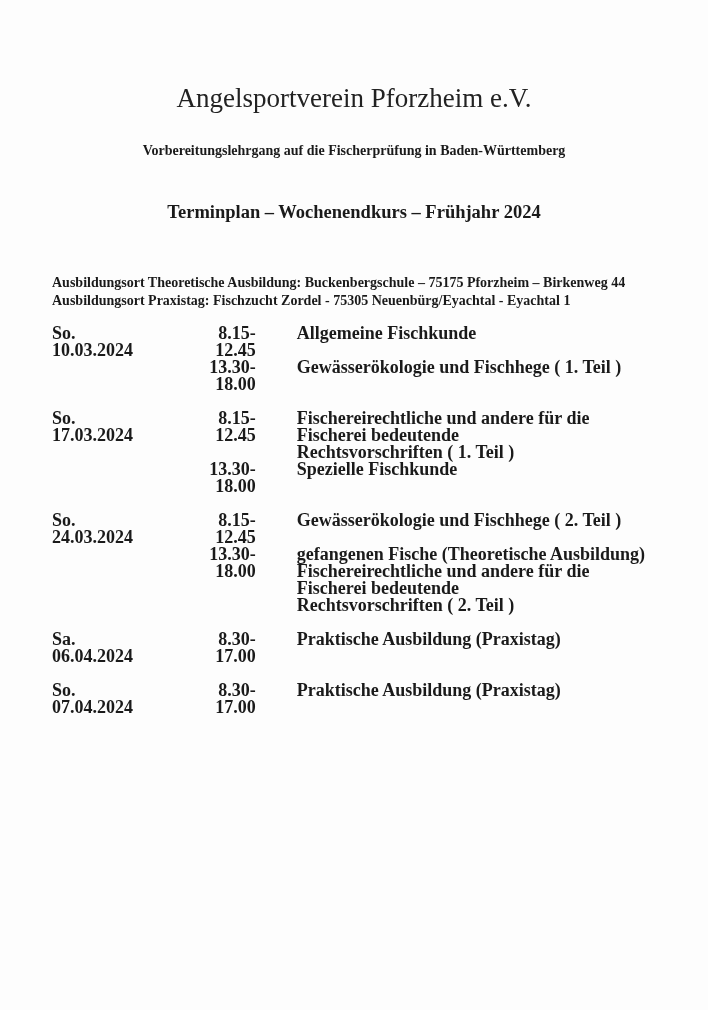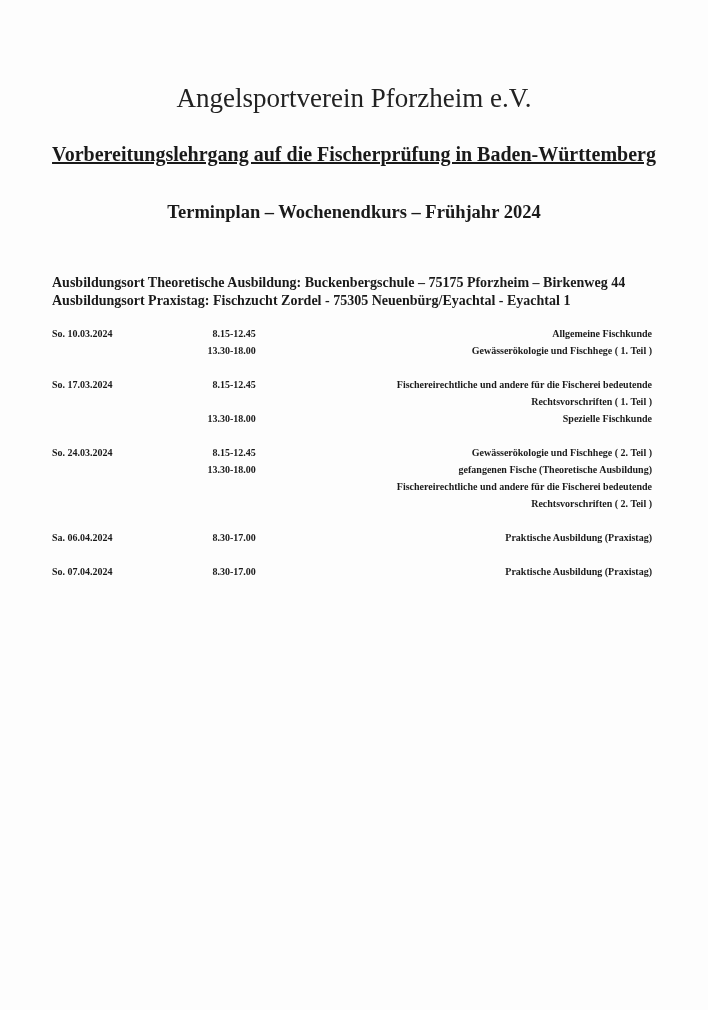--- a/index.html
+++ b/index.html
@@ -11,36 +11,36 @@
       position: relative;
       overflow: hidden;
     }
     .page { position: absolute; left: 0; top: 0; width: 708px; height: 992px; border-radius: 30px; }
     .org-title {
       position: absolute; top: 83px; left: 0; width: 708px;
       text-align: center; font-size: 27px; font-weight: normal; color: #222;
     }
     .subtitle {
       position: absolute; top: 143px; left: 0; width: 708px;
-      text-align: center; font-size: 20px; font-weight: bold; text-decoration: underline;
+      text-align: center; font-size: 14px; font-weight: bold;
     }
     .plan-title {
       position: absolute; top: 202px; left: 0; width: 708px;
       text-align: center; font-size: 18.5px; font-weight: bold;
     }
     .locations {
       position: absolute; top: 274px; left: 52px;
       font-size: 14px; font-weight: bold; line-height: 18px;
     }
     .schedule { position: absolute; top: 325px; left: 52px; width: 600px; }
     .day { margin-bottom: 17px; }
-    .slot { display: flex; font-size: 10px; font-weight: bold; line-height: 17px; gap: 28px; }
+    .slot { display: flex; font-size: 18px; font-weight: bold; line-height: 17px; gap: 28px; }
     .date { width: 112px; }
     .time { width: 76px; text-align: right; }
-    .topics { margin-left: 13px; width: 380px; text-align: right; }
+    .topics { margin-left: 13px; width: 380px; }
     .topic-line { display: block; }
     .note {
       position: absolute; top: 627px; left: 52px; width: 600px;
       font-size: 13px; font-weight: bold; line-height: 17px;
     }
   </style>
 </head>
 <body>
 
 <div class="page">

